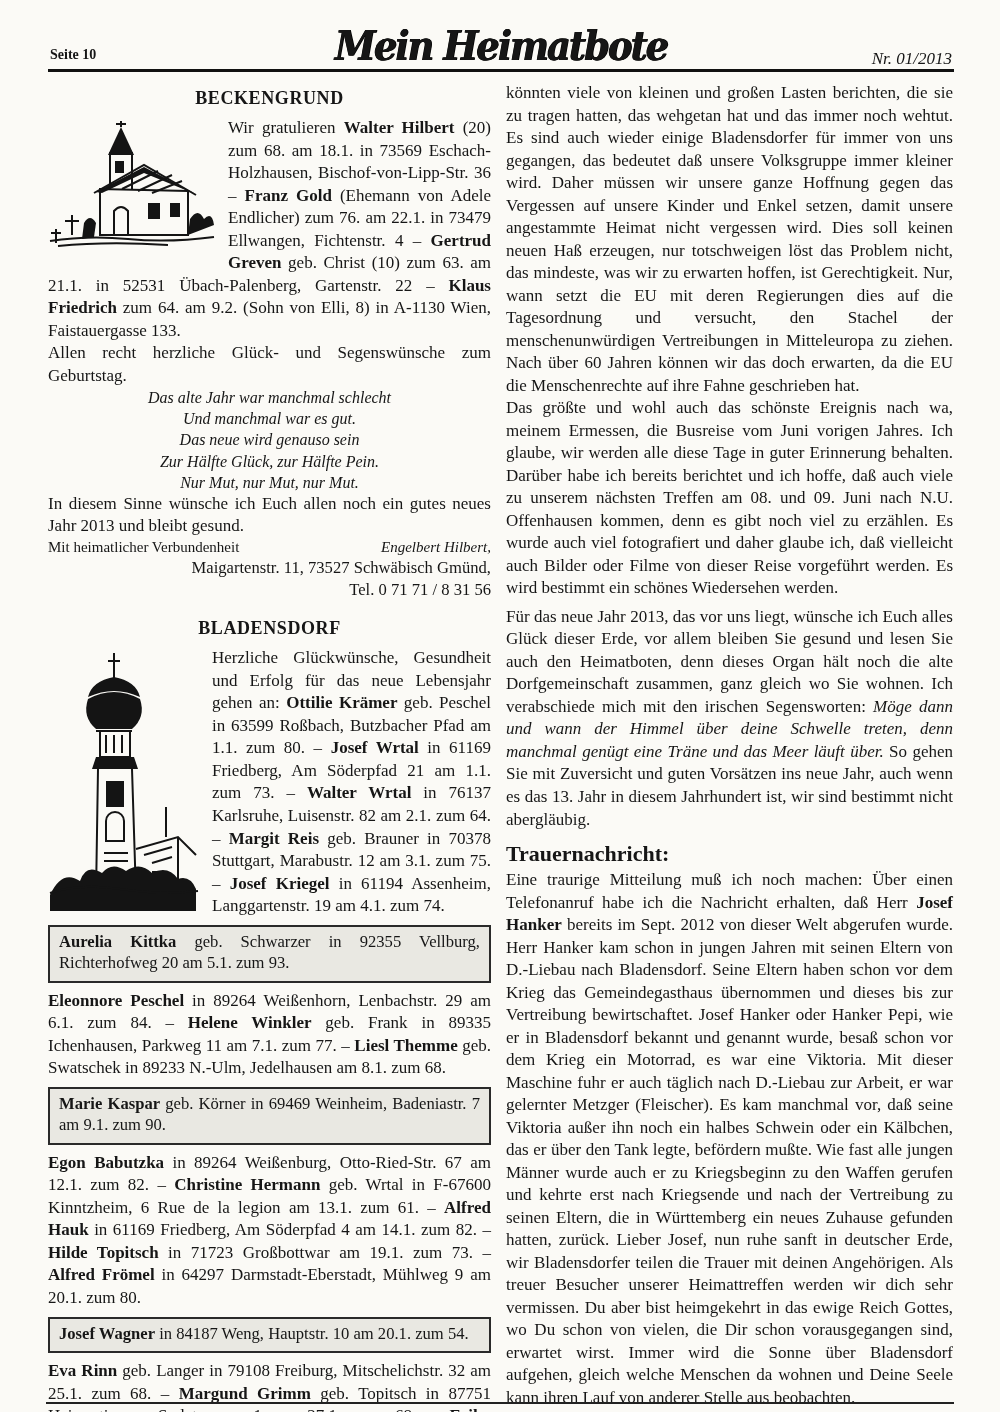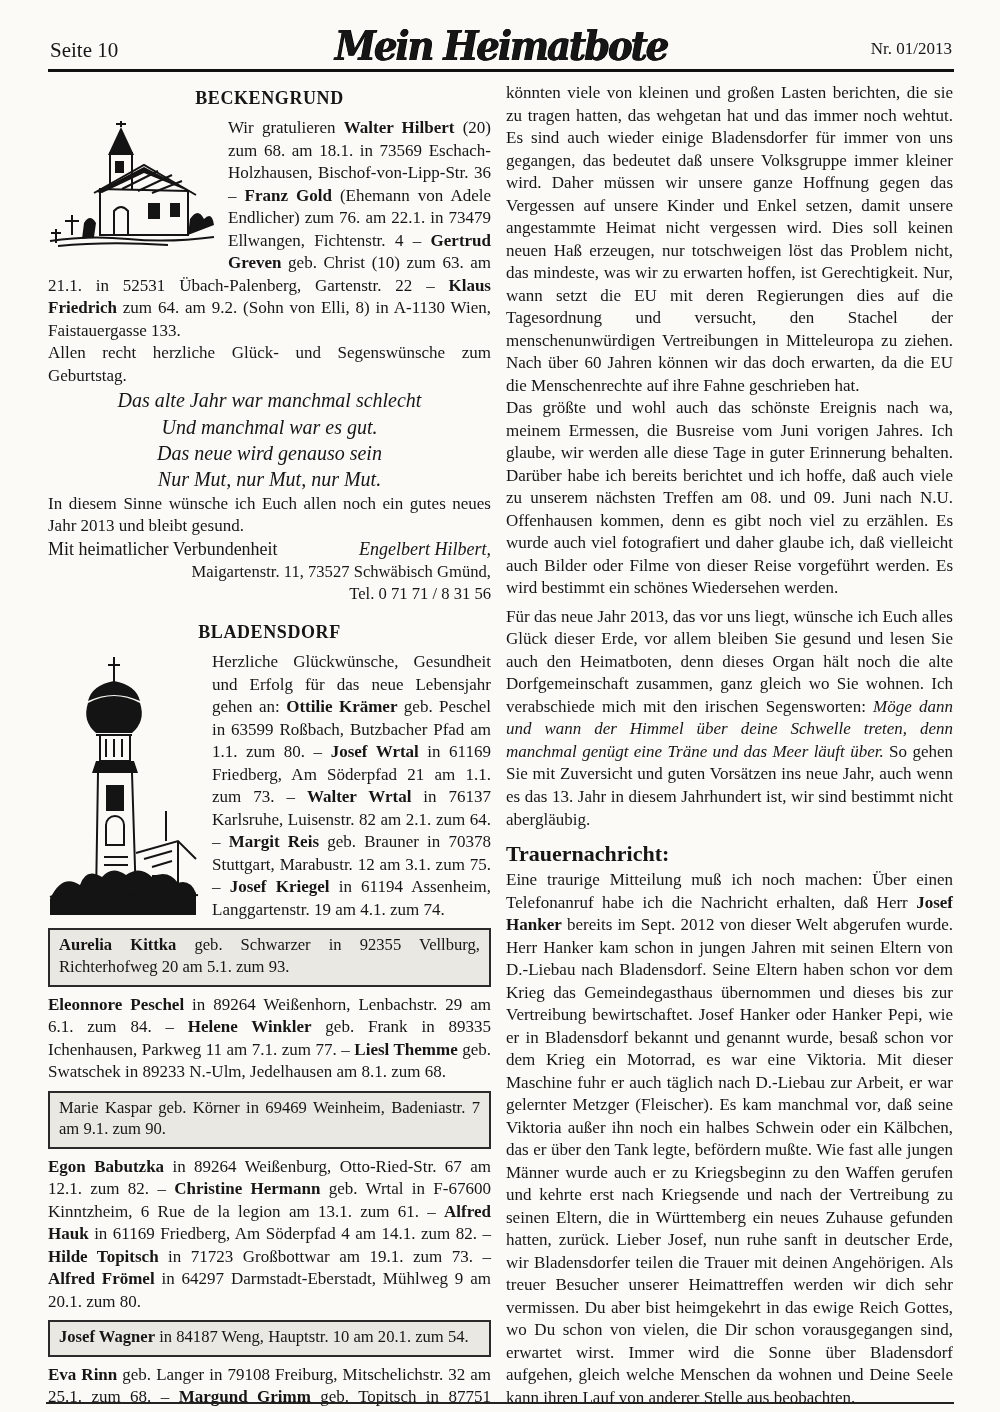--- a/index.html
+++ b/index.html
@@ -5,38 +5,38 @@
   * { margin:0; padding:0; box-sizing:border-box; }
   html,body { background:#777; }
   #page {
     position:relative; width:1000px; height:1412px; margin:0 auto;
     background:#fbfaf6; color:#161616;
     font-family:"Liberation Serif", serif;
     padding:14px 46px 10px 48px; overflow:hidden;
   }
   
   #masthead-row { position:relative; height:58px; border-bottom:3px solid #111; }
-  .page-label { position:absolute; left:2px; bottom:6px; font-size:21px; }
-  .issue-label { position:absolute; right:2px; bottom:10px; font-size:17px; }
+  .page-label { position:absolute; left:2px; bottom:6px; font-size:14px;font-weight:bold; }
+  .issue-label { position:absolute; right:2px; bottom:0; font-size:17px;font-style:italic; }
   .masthead {
     position:absolute; left:50%; transform:translateX(-50%) scaleY(1.12);
     bottom:2px; font-family:"DejaVu Serif", serif; font-weight:bold; font-style:italic;
     font-size:37px; letter-spacing:-2px;
     text-shadow:0.7px 0 #000, -0.3px 0 #000;
     white-space:nowrap;
   }
   
   #columns { display:flex; gap:15px; margin-top:10px; }
   #col-left  { width:443px; }
   #col-right { width:447px; }
   .body-text { font-size:17px; line-height:1.325; text-align:justify; }
   .section-heading { font-size:18px; font-weight:bold; text-align:center; letter-spacing:.6px; margin:6px 0 8px 0; }
   .sub-heading { font-size:22px; font-weight:bold; margin:10px 0 2px 0; }
-  .poem { font-style:italic; text-align:center; font-size:20px; line-height:1.32; }
-  .sig-row { display:flex; justify-content:space-between; font-size:18px; line-height:1.3; }
+  .poem { font-style:italic; text-align:center; font-size:16px; line-height:1.32; }
+  .sig-row { display:flex; justify-content:space-between; font-size:15px; line-height:1.3; }
   .sig-name { font-style:italic; }
   .sig-line { text-align:right; font-size:16.6px; line-height:1.3; }
   .entry-box {
     border:2px solid #2a2a2a; background:#e9e8e2;
     padding:4px 9px 7px 9px; margin:7px 0; overflow:hidden;
     font-size:16.6px; line-height:1.3; text-align:justify;
   }
   .float-art { float:left; margin:2px 12px 4px 0; }
   .clear { clear:both; }
   .gap-s { height:6px; } .gap-m { height:12px; }
@@ -91,20 +91,21 @@
       </svg>
 
       <div class="body-text"><span>Wir gratulieren </span><span style="font-weight: bold;">Walter Hilbert</span><span> (20) zum 68. am 18.1. in 73569 Eschach-Holzhausen, Bischof-von-Lipp-Str. 36 – </span><span style="font-weight: bold;">Franz Gold</span><span> (Ehemann von Adele Endlicher) zum 76. am 22.1. in 73479 Ellwangen, Fichtenstr. 4 – </span><span style="font-weight: bold;">Gertrud Greven</span><span> geb. Christ (10) zum 63. am 21.1. in 52531 Übach-Palenberg, Gartenstr. 22 – </span><span style="font-weight: bold;">Klaus Friedrich</span><span> zum 64. am 9.2. (Sohn von Elli, 8) in A-1130 Wien, Faistauergasse 133.</span></div>
       <div class="clear"></div>
       <div class="body-text">Allen recht herzliche Glück- und Segenswünsche zum Geburtstag.</div>
 
       <div class="poem">
         <div>Das alte Jahr war manchmal schlecht</div>
         <div>Und manchmal war es gut.</div>
         <div>Das neue wird genauso sein</div>
+        <div>Zur Hälfte Glück, zur Hälfte Pein.</div>
         <div>Nur Mut, nur Mut, nur Mut.</div>
       </div>
 
       <div class="body-text">In diesem Sinne wünsche ich Euch allen noch ein gutes neues Jahr 2013 und bleibt gesund.</div>
       <div class="sig-row">
         <span>Mit heimatlicher Verbundenheit</span>
         <span class="sig-name">Engelbert Hilbert,</span>
       </div>
       <div class="sig-line">Maigartenstr. 11, 73527 Schwäbisch Gmünd,</div>
       <div class="sig-line">Tel. 0 71 71 / 8 31 56</div>
@@ -141,21 +142,21 @@
         </g>
       </svg>
 
       <div class="body-text"><span>Herzliche Glückwünsche, Gesundheit und Erfolg für das neue Lebensjahr gehen an: </span><span style="font-weight: bold;">Ottilie Krämer</span><span> geb. Peschel in 63599 Roßbach, Butzbacher Pfad am 1.1. zum 80. – </span><span style="font-weight: bold;">Josef Wrtal</span><span> in 61169 Friedberg, Am Söderpfad 21 am 1.1. zum 73. – </span><span style="font-weight: bold;">Walter Wrtal</span><span> in 76137 Karlsruhe, Luisenstr. 82 am 2.1. zum 64. – </span><span style="font-weight: bold;">Margit Reis</span><span> geb. Brauner in 70378 Stuttgart, Marabustr. 12 am 3.1. zum 75. – </span><span style="font-weight: bold;">Josef Kriegel</span><span> in 61194 Assenheim, Langgartenstr. 19 am 4.1. zum 74.</span></div>
 
       <div class="entry-box"><span style="font-weight: bold;">Aurelia Kittka</span><span> geb. Schwarzer in 92355 Vellburg, Richterhofweg 20 am 5.1. zum 93.</span></div>
 
       <div class="clear"></div>
       <div class="body-text"><span style="font-weight: bold;">Eleonnore Peschel</span><span> in 89264 Weißenhorn, Lenbachstr. 29 am 6.1. zum 84. – </span><span style="font-weight: bold;">Helene Winkler</span><span> geb. Frank in 89335 Ichenhausen, Parkweg 11 am 7.1. zum 77. – </span><span style="font-weight: bold;">Liesl Themme</span><span> geb. Swatschek in 89233 N.-Ulm, Jedelhausen am 8.1. zum 68.</span></div>
 
-      <div class="entry-box"><span style="font-weight: normal;">Marie Kaspar</span><span> geb. Körner in 69469 Weinheim, Badeniastr. 7 am 9.1. zum 90.</span></div>
+      <div class="entry-box"><span style="font-weight: bold;">Marie Kaspar</span><span> geb. Körner in 69469 Weinheim, Badeniastr. 7 am 9.1. zum 90.</span></div>
 
       <div class="body-text"><span style="font-weight: bold;">Egon Babutzka</span><span> in 89264 Weißenburg, Otto-Ried-Str. 67 am 12.1. zum 82. – </span><span style="font-weight: bold;">Christine Hermann</span><span> geb. Wrtal in F-67600 Kinntzheim, 6 Rue de la legion am 13.1. zum 61. – </span><span style="font-weight: bold;">Alfred Hauk</span><span> in 61169 Friedberg, Am Söderpfad 4 am 14.1. zum 82. – </span><span style="font-weight: bold;">Hilde Topitsch</span><span> in 71723 Großbottwar am 19.1. zum 73. – </span><span style="font-weight: bold;">Alfred Frömel</span><span> in 64297 Darmstadt-Eberstadt, Mühlweg 9 am 20.1. zum 80.</span></div>
 
       <div class="entry-box"><span style="font-weight: bold; margin-top: 20px;">Josef Wagner</span><span> in 84187 Weng, Hauptstr. 10 am 20.1. zum 54.</span></div>
 
       <div class="body-text"><span style="font-weight: bold;">Eva Rinn</span><span> geb. Langer in 79108 Freiburg, Mitschelichstr. 32 am 25.1. zum 68. – </span><span style="font-weight: bold;">Margund Grimm</span><span> geb. Topitsch in 87751 Heimertingen, Sudetenweg 1 am 27.1. zum 68. – </span><span style="font-weight: bold;">Erika Blumenstein</span><span> geb. Andra in 37235 Hess. Lichtenau, Langenbach 6 am 28.1. zum 74.</span></div>
 
     </div>
 
     <div id="col-right">

